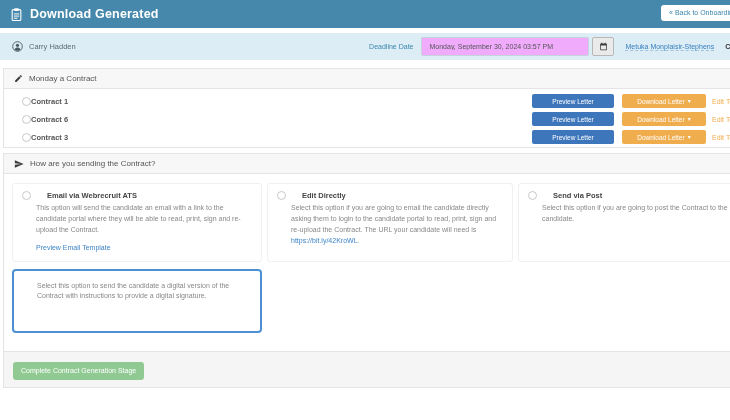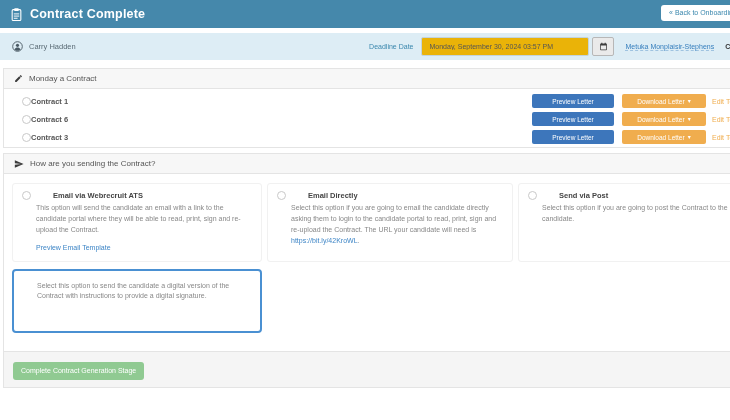--- a/index.html
+++ b/index.html
@@ -12,21 +12,21 @@
     align-items:center; padding:0 11px; position:relative; }
   .app-title { color:#fff; font-size:12.5px; font-weight:bold; margin-left:8px; letter-spacing:.2px; }
   .back-btn { position:absolute; right:8px; top:5px; background:#fff; color:#3a87ad;
     font-size:7px; padding:4px 8px 5px; border:none; border-radius:3px; white-space:nowrap; cursor:pointer; }
 
   
   .info-bar { margin-top:5px; width:780px; height:27px; background:#ddedf5;
     display:flex; align-items:center; padding:0 12px; font-size:7px; }
   .user-name { color:#5a6b75; font-size:7.5px; margin-left:6px; }
   .deadline-label { color:#3a87ad; margin-left:auto; white-space:nowrap; }
-  .deadline-input { width:168px; height:19px; font-size:7px; color:#555; background:#eab308;
+  .deadline-input { width:168px; height:19px; font-size:7px; color:#555; background:#f0abfc;
     border:1px solid #c3d4dd; border-radius:2px; padding:0 7px; margin-left:8px;
     font-family:"Liberation Sans", sans-serif; }
   .cal-btn { width:22px; height:19px; background:#eaeaea; border:1px solid #b7b7b7;
     border-radius:2px; margin-left:3px; display:flex; align-items:center; justify-content:center; cursor:pointer; }
   .contact-link { color:#357ebd; margin-left:11px; text-decoration:none;
     border-bottom:1px dashed #9fc3e0; white-space:nowrap; cursor:pointer; }
   .candidate-id { color:#333; font-weight:bold; margin-left:11px; white-space:nowrap; }
 
   
   .panel { margin-left:3px; width:774px; border:1px solid #e4e4e4; background:#fff; }
@@ -54,21 +54,21 @@
   .edit-link { margin-left:6px; color:#f0ad4e; font-size:7px; text-decoration:none;
     white-space:nowrap; cursor:pointer; }
 
   
   .sending-body { padding:9px 8px 18px; }
   .options-row { display:flex; gap:5px; align-items:stretch; }
   .option-box { border:1px solid #f1f1f1; border-radius:3px; padding:7px 9px; min-height:62px; }
   .box-1 { width:250px; } .box-2 { width:246px; } .box-3 { flex:1; }
   .option-box.selected { width:250px; min-height:64px; margin-top:7px;
     border:2px solid #4a90d2; border-radius:4px; }
-  .option-label-row { display:flex; align-items:center; gap:22px; }
+  .option-label-row { display:flex; align-items:center; gap:16px; }
   .option-label { font-weight:bold; font-size:7.5px; color:#444; }
   .option-desc { font-size:7px; color:#888; line-height:1.55; margin:3px 0 0 14px; }
   .option-link { color:#3d85c6; text-decoration:none; font-size:7px; cursor:pointer; }
   .option-link.block { display:inline-block; margin:2px 0 0 14px; }
 
   
   .panel-footer { background:#f5f5f5; border-top:1px solid #e4e4e4; padding:7px 9px; }
   .btn-complete { background:#90ca92; color:#fff; font-size:7px; border:none;
     border-radius:3px; padding:5px 8px 6px; cursor:pointer; }
 
@@ -82,21 +82,21 @@
   <div class="app-header">
     <span class="icon">
       <svg width="11" height="13" viewBox="0 0 20 24">
           <rect x="2" y="3" width="16" height="20" rx="2" fill="none" stroke="#fff" stroke-width="2"></rect>
           <rect x="6" y="0.5" width="8" height="5" rx="1" fill="#fff"></rect>
           <rect x="5" y="10" width="10" height="1.8" fill="#fff"></rect>
           <rect x="5" y="14" width="10" height="1.8" fill="#fff"></rect>
           <rect x="5" y="18" width="7" height="1.8" fill="#fff"></rect>
         </svg>
     </span>
-    <span class="app-title">Contract Complete</span>
+    <span class="app-title">Download Generated</span>
     <button class="back-btn">« Back to Onboarding Process</button>
   </div>
 
   <div class="info-bar">
     <span class="icon">
       <svg width="11" height="11" viewBox="0 0 24 24">
           <circle cx="12" cy="12" r="10.5" fill="none" stroke="#4a5a64" stroke-width="2"></circle>
           <circle cx="12" cy="9.5" r="3.4" fill="#4a5a64"></circle>
           <path d="M5.5 18.5c1.4-3 4-4.3 6.5-4.3s5.1 1.3 6.5 4.3c-1.8 1.9-4.1 3-6.5 3s-4.7-1.1-6.5-3z" fill="#4a5a64"></path>
         </svg>
@@ -185,21 +185,21 @@
             <span class="radio"></span>
             <span class="option-label">Email via Webrecruit ATS</span>
           </div>
           <div class="option-desc">This option will send the candidate an email with a link to the candidate portal where they will be able to read, print, sign and re-upload the Contract.</div>
           <a class="option-link block">Preview Email Template</a>
         </div>
 
         <div class="option-box box-2">
           <div class="option-label-row">
             <span class="radio"></span>
-            <span class="option-label">Email Directly</span>
+            <span class="option-label">Edit Directly</span>
           </div>
           <div class="option-desc"><span>Select this option if you are going to email the candidate directly asking them to login to the candidate portal to read, print, sign and re-upload the Contract. The URL your candidate will need is</span> <a class="option-link">https://bit.ly/42KroWL</a><span>.</span></div>
         </div>
 
         <div class="option-box box-3">
           <div class="option-label-row">
             <span class="radio"></span>
             <span class="option-label">Send via Post</span>
           </div>
           <div class="option-desc">Select this option if you are going to post the Contract to the candidate.</div>

